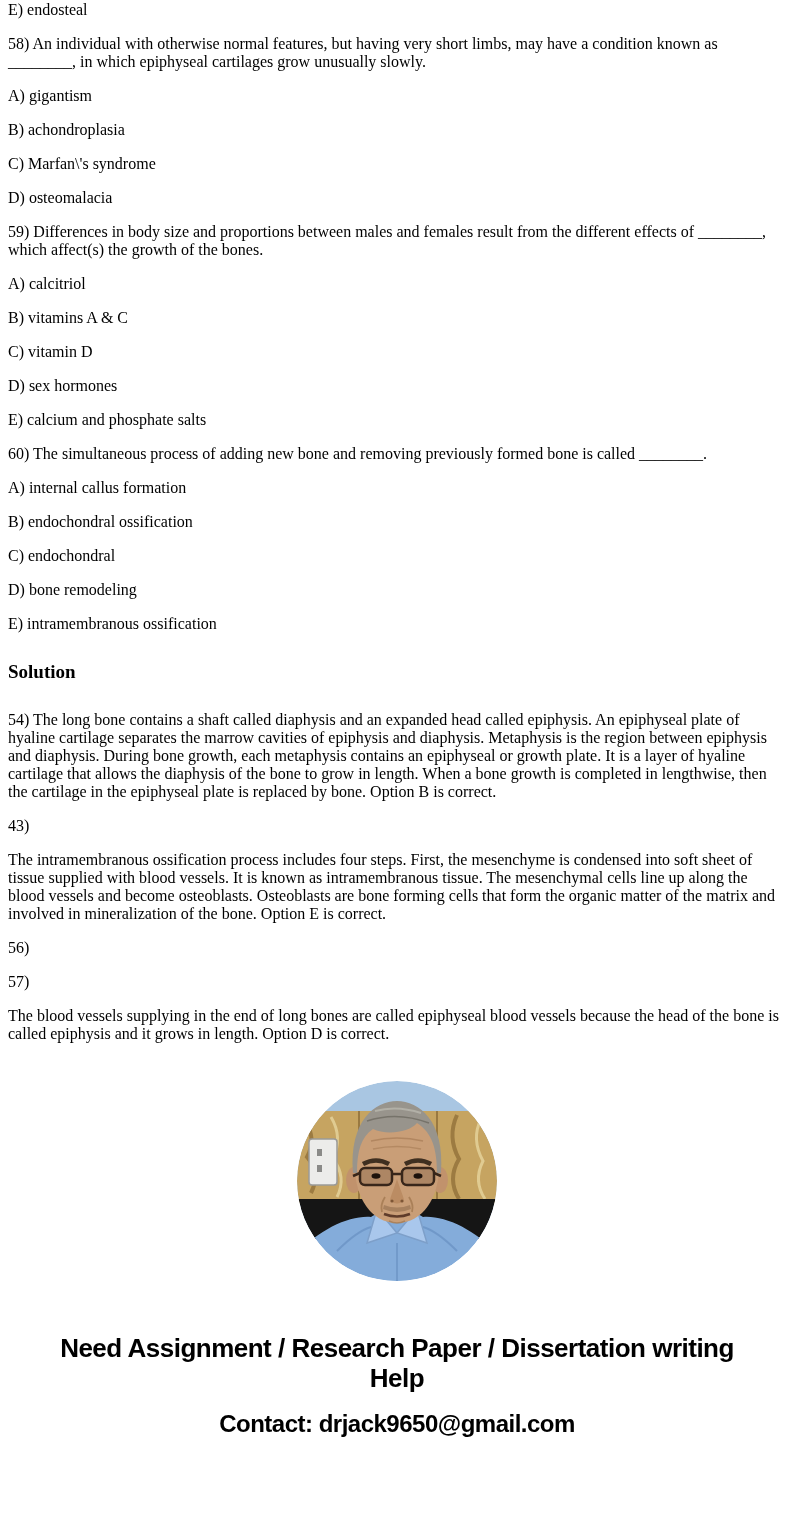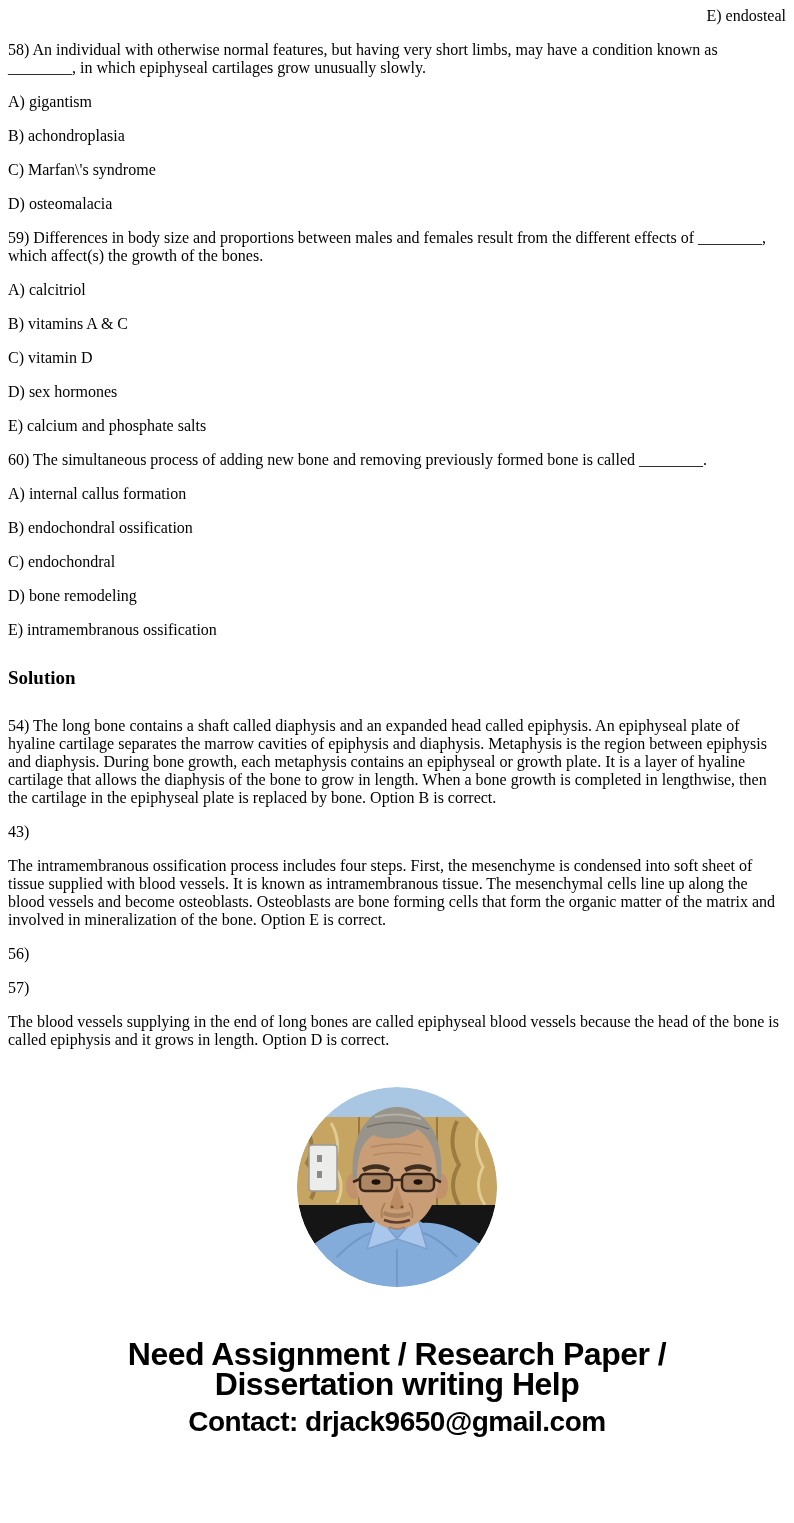--- a/index.html
+++ b/index.html
@@ -5,21 +5,21 @@
   html, body { margin: 0; padding: 0; background: var(--background, #ffffff); }
   body {
     width: 794px;
     color: var(--text, #000000);
     font-family: "Liberation Serif", serif;
     font-size: 16px;
     line-height: 18px;
   }
   .page { padding: 0 8px 26px 8px; }
   .para { margin: 16px 0; }
-  .para.first { margin-top: 7px; text-align: right; }
+  .para.first { margin-top: 1px; }
   .solution-heading {
     font-size: 19px;
     line-height: 22px;
     font-weight: bold;
     margin: 28px 0;
     font-family: "Liberation Serif", serif;
   }
   .avatar-wrap {
     margin-top: 38px;
     display: flex;
@@ -27,28 +27,28 @@
   }
   .avatar-wrap svg { display: block; border-radius: 50%; }
   .footer {
     margin-top: 52px;
     text-align: center;
     font-family: "Liberation Sans", sans-serif;
     font-weight: bold;
     color: var(--text, #000000);
   }
   .footer-heading {
-    font-size: 32px;
+    font-size: 26px;
     line-height: 30px;
     letter-spacing: -0.5px;
     max-width: 720px;
-    margin: 8px auto;
+    margin: 16px auto;
   }
   .footer-contact {
-    font-size: 28px;
+    font-size: 24px;
     line-height: 30px;
     letter-spacing: -0.5px;
     margin-top: 1px;
   }
 </style>
 </head>
 <body>
 
 <div class="page">
 

